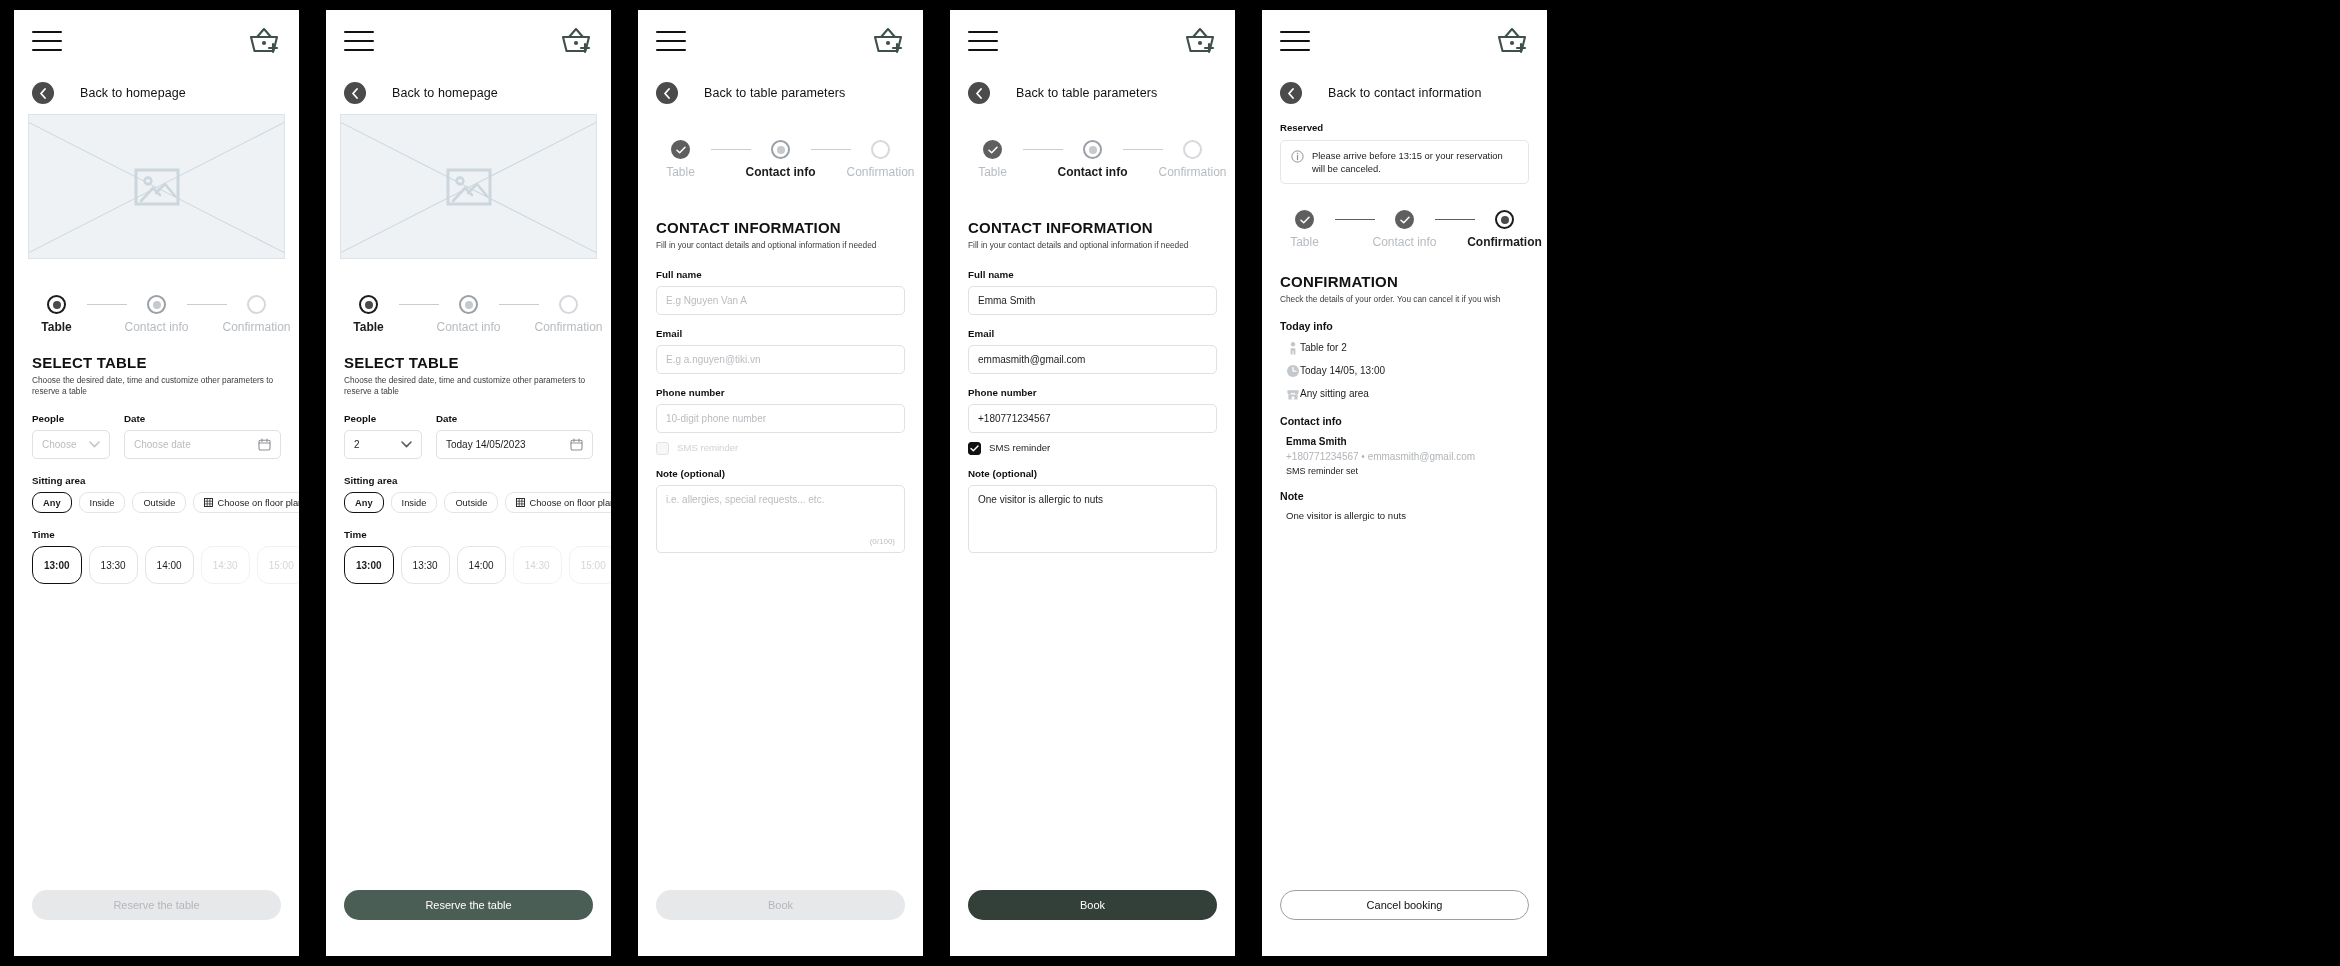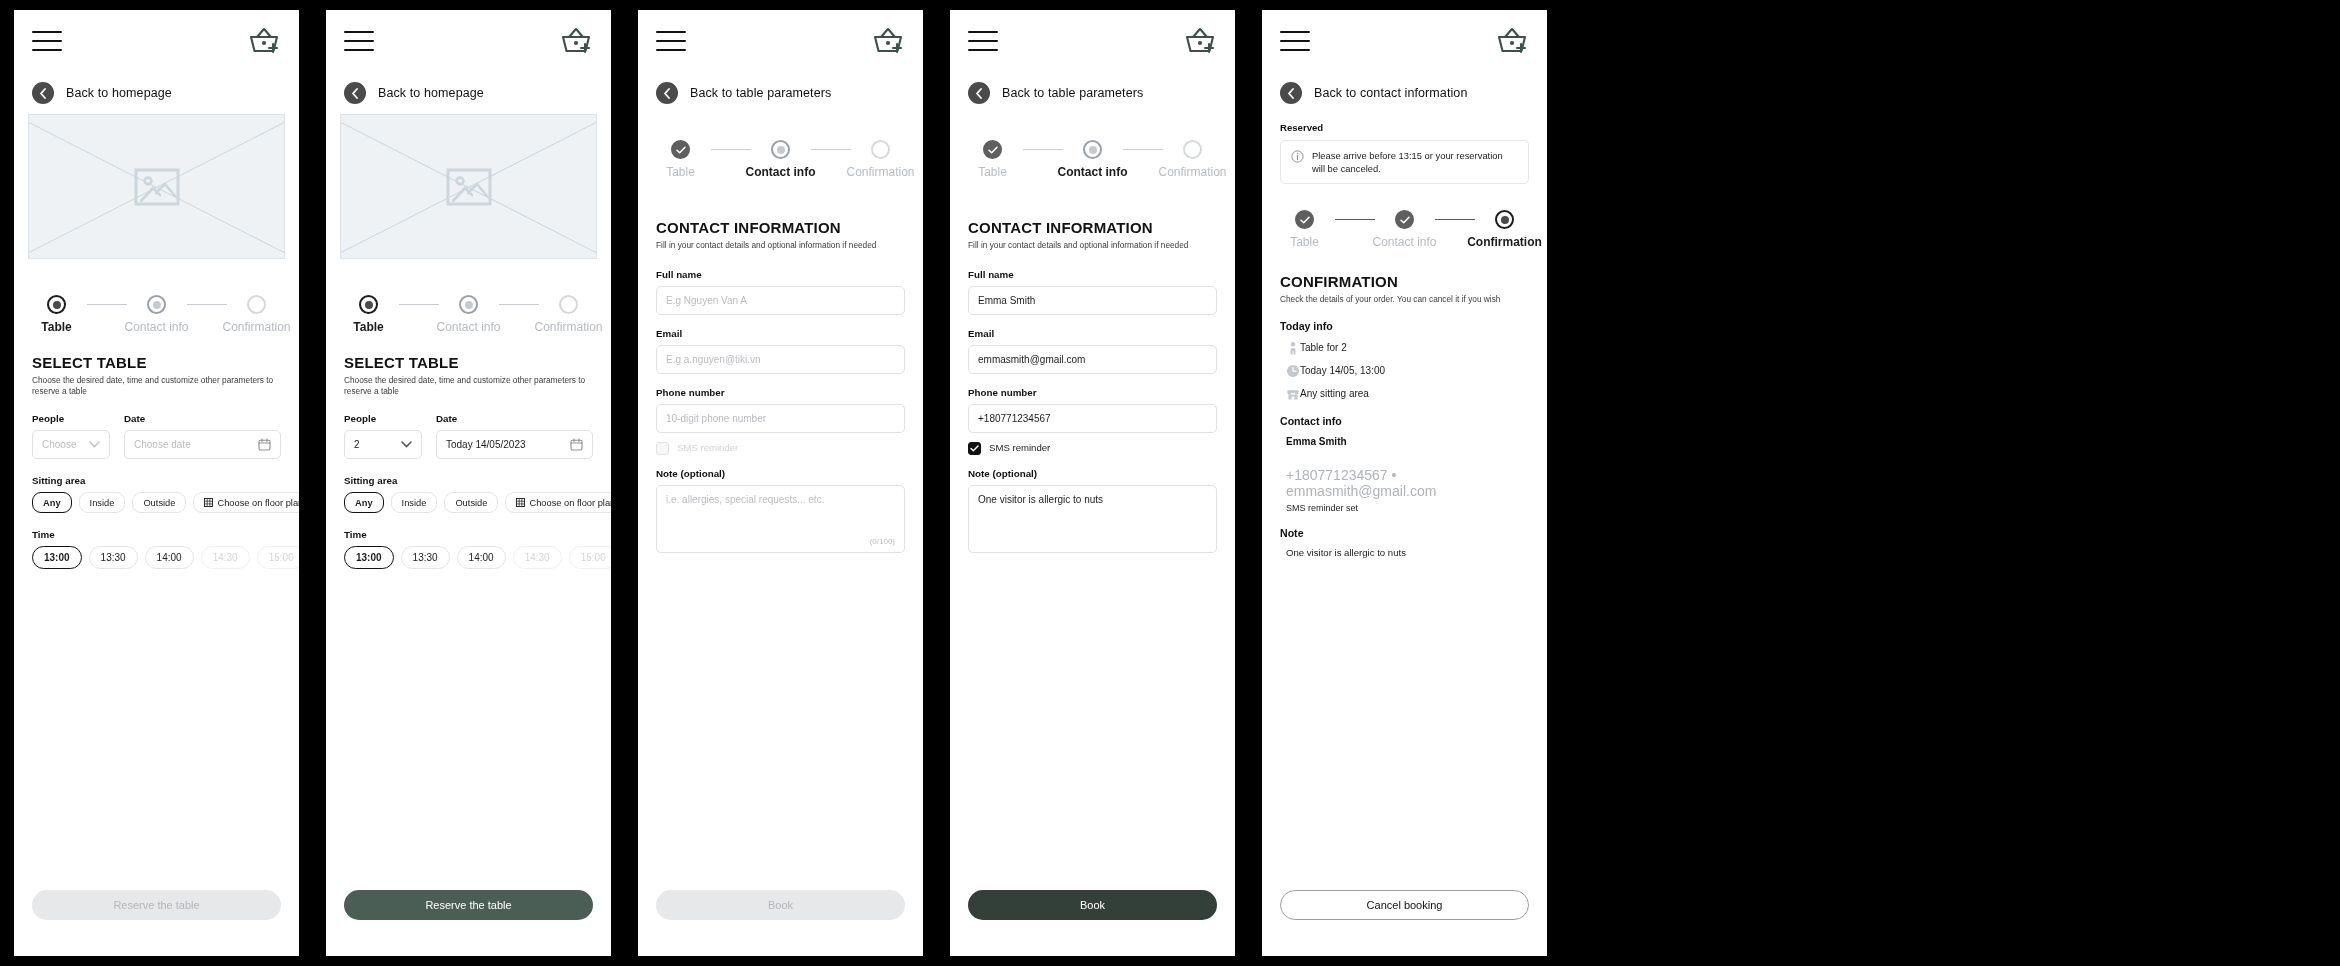--- a/index.html
+++ b/index.html
@@ -40,21 +40,21 @@
   .hamburger { width: 30px; height: 20px; display: flex; flex-direction: column; justify-content: space-between; cursor: pointer; }
   .hamburger i { display:block; height: 2.4px; background: #111; border-radius: 1px; }
   .basket { width: 34px; height: 30px; }
 
   
   .backrow {
     height: 42px;
     flex: 0 0 42px;
     display: flex;
     align-items: center;
-    gap: 12px;
+    gap: 26px;
     padding: 0 18px;
   }
   .backcircle {
     width: 22px; height: 22px; border-radius: 50%;
     background: #4b4b4b;
     display: flex; align-items: center; justify-content: center;
     flex: 0 0 22px;
   }
   .backcircle svg { display:block; }
   .backtext { font-size: 12.5px; color: #111; font-weight: 400; letter-spacing: .1px; white-space: nowrap; }
@@ -151,21 +151,21 @@
     font-size: 9.3px;
     color: #1c1c1c;
     background: #fff;
     white-space: nowrap;
   }
   .pill.sel { border: 1.7px solid #111; font-weight: 700; }
   .pill .plan { width: 9px; height: 9px; flex:0 0 9px; }
 
   .timerow { display: flex; gap: 7px; }
   .timepill {
-    height: 23px;
+    height: 38px;
     border: 1px solid #e2e4e6;
     border-radius: 12px;
     display: inline-flex; align-items: center; justify-content: center;
     padding: 0 11px;
     font-size: 10px; color: #1c1c1c; background: #fff;
     white-space: nowrap;
   }
   .timepill.sel { border: 1.8px solid #111; font-weight: 700; }
   .timepill.dim { color: #d4d6d9; border-color: #f0f1f2; }
 
@@ -217,21 +217,21 @@
   .notice .ico { width: 13px; height: 13px; flex: 0 0 13px; margin-top: 1px; }
   .notice .txt { font-size: 9.4px; color: #1c1c1c; line-height: 1.4; }
 
   .blk { font-size: 10.6px; font-weight: 700; color: #111; margin-top: 14px; }
   .infoline { display: flex; align-items: center; margin-top: 9px; padding-left: 6px; }
   .infoline .gi { width: 14px; height: 14px; flex: 0 0 14px; }
   .infoline .tx { font-size: 10px; color: #1c1c1c; }
 
   .person { padding-left: 6px; margin-top: 9px; }
   .pname { font-size: 10px; font-weight: 700; color: #111; }
-  .pmeta { font-size: 14px; color: #b0b4b8; margin-top: 20px; }
+  .pmeta { font-size: 10px; color: #b0b4b8; margin-top: 4px; }
   .psms { font-size: 9px; color: #1c1c1c; margin-top: 4px; }
   .notetx { font-size: 9.6px; color: #1c1c1c; margin-top: 8px; padding-left: 6px; }
 </style>
 </head>
 <body>
 
 <div class="stage">
 
   <div class="phone">
     <div class="topbar">

